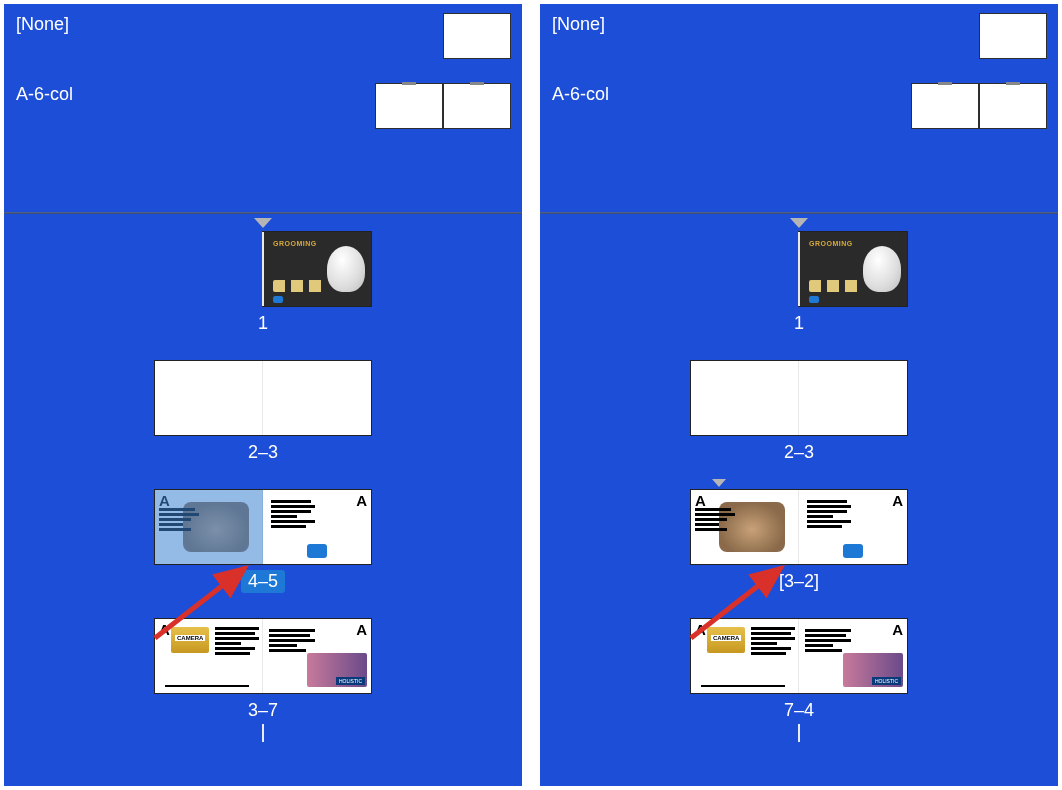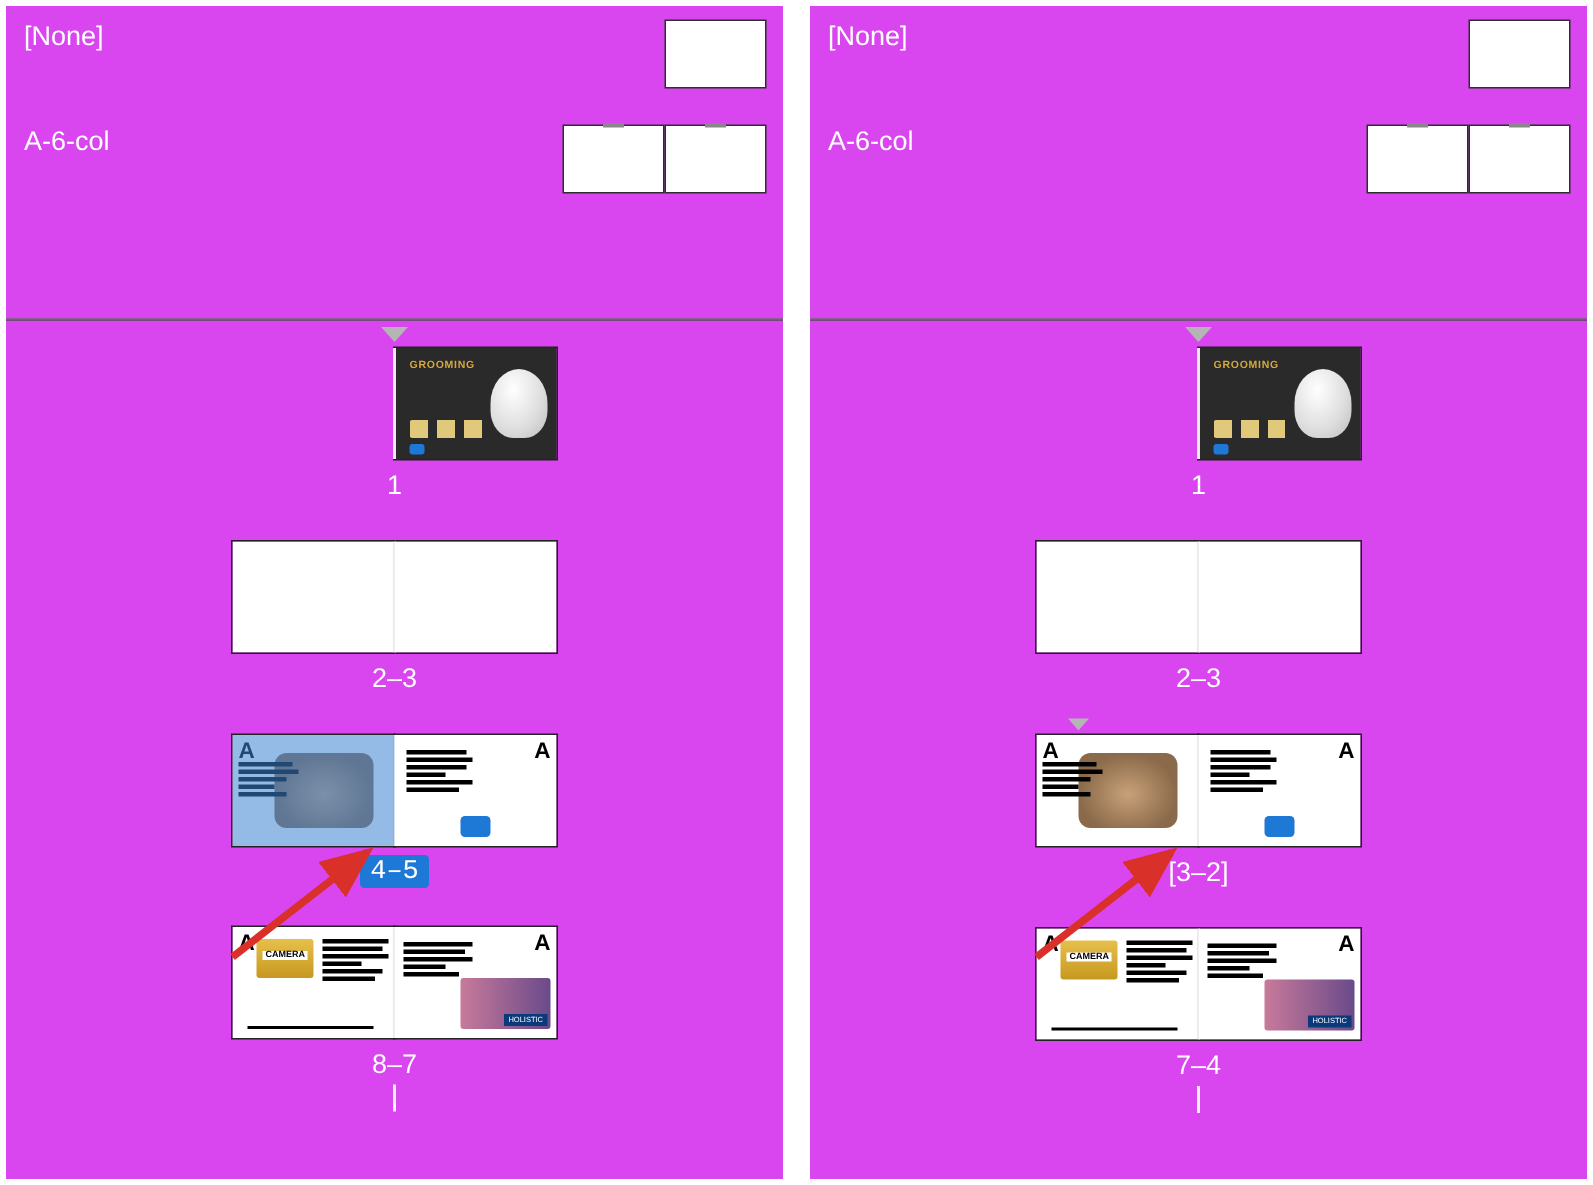--- a/index.html
+++ b/index.html
@@ -7,21 +7,21 @@
     background: #fff;
     font-family: -apple-system, "Segoe UI", sans-serif;
     width: 1062px;
     height: 790px;
     display: flex;
     gap: 18px;
     padding: 4px;
   }
   .panel {
     flex: 1;
-    background: #d946ef;
+    background: #1d4ed8;
     display: flex;
     flex-direction: column;
     overflow: hidden;
   }
   
   .masters {
     padding: 10px 12px 0 12px;
   }
   .master-row {
     display: flex;
@@ -113,21 +113,20 @@
   .pg-label {
     color: #fff;
     font-size: 18px;
     font-weight: 500;
     margin-top: 6px;
     padding: 1px 7px;
     border-radius: 3px;
   }
   .pg-label.sel {
     background: #1d78d6;
-    font-family: Liberation Mono, monospace;
   }
   .spread + .spread { margin-top: 26px; }
   .marker {
     position: absolute;
     top: -14px;
     left: 50%;
     transform: translateX(-50%);
     width: 0; height: 0;
     border-left: 9px solid transparent;
     border-right: 9px solid transparent;
@@ -370,21 +369,21 @@
               <div class="line w4"></div>
               <div class="line w1"></div>
               <div class="line w3"></div>
               <div class="line w2"></div>
             </div>
           <span class="photo"></span>
             <span class="lbl">HOLISTIC</span>
         </div>
         <span class="spine"></span>
       </div>
-      <span class="pg-label">8–7</span>
+      <span class="pg-label">3–7</span>
     </div>
     <div class="tail"></div>
   </div>
 </div>
 
 <div class="panel">
   <div class="masters">
     <div class="master-row">
       <span class="master-label">[None]</span>
       <div class="master-thumbs">

